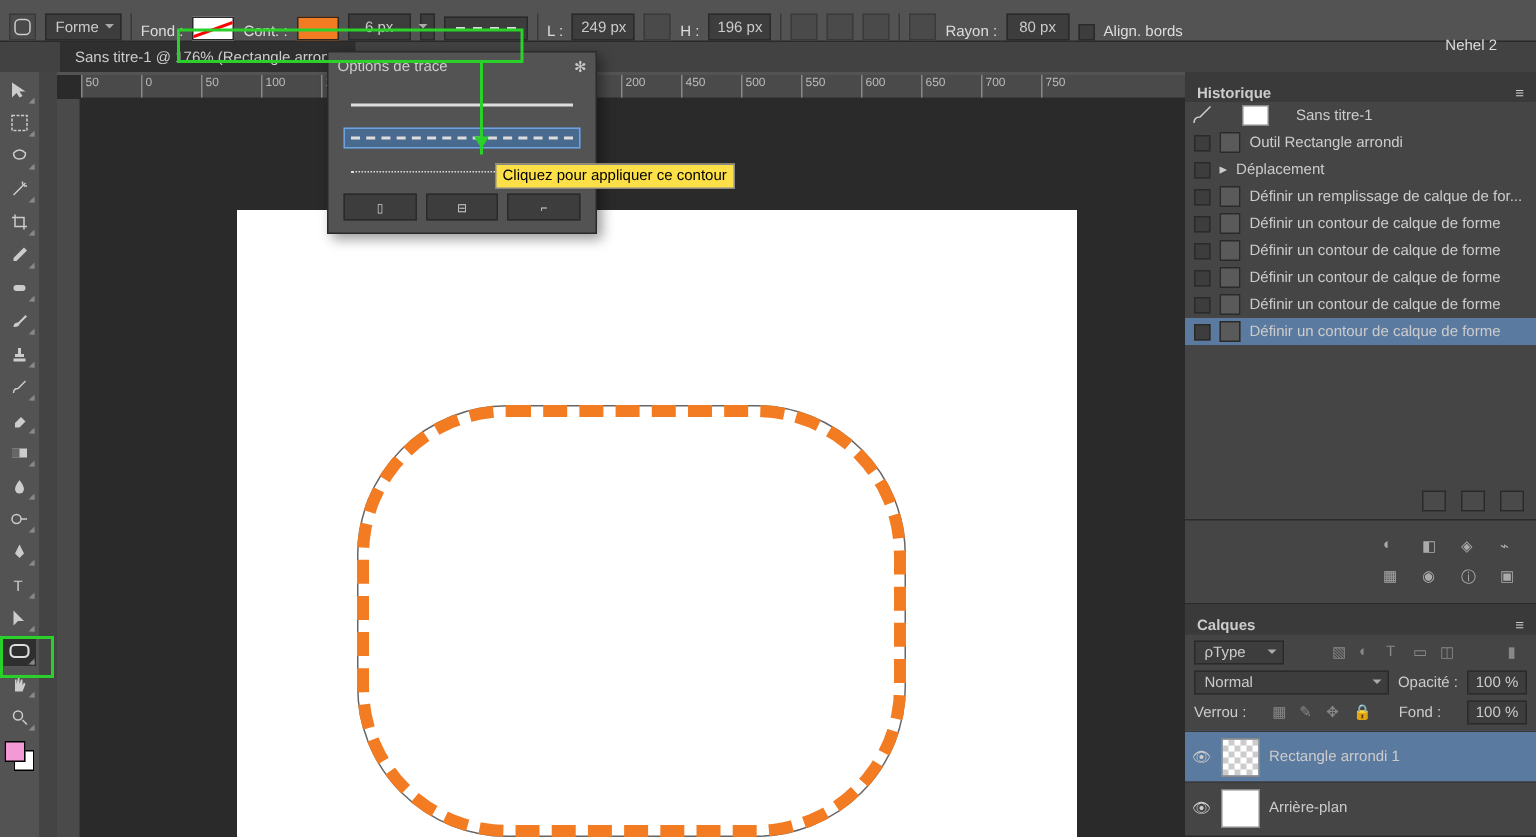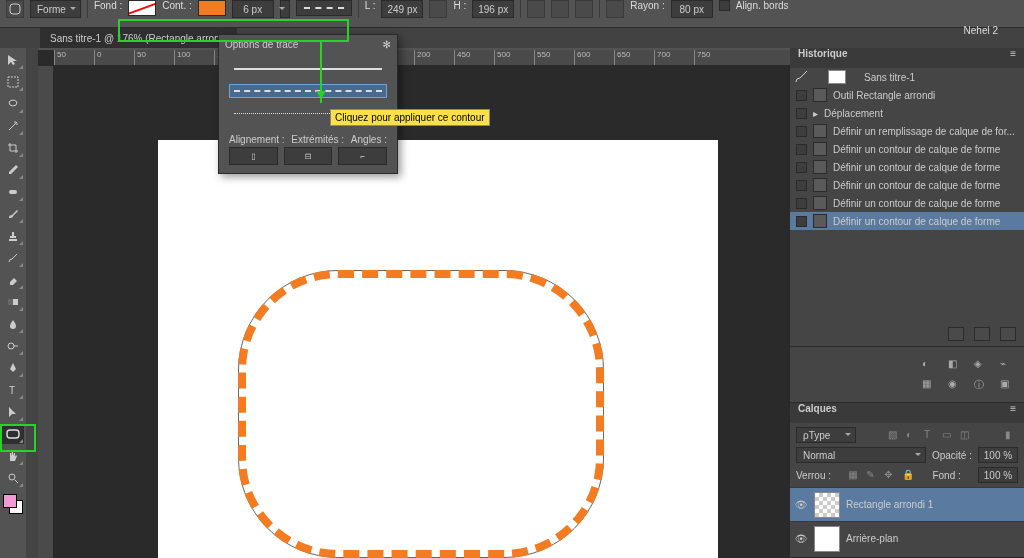--- a/index.html
+++ b/index.html
@@ -1,19 +1,19 @@
 <!DOCTYPE html>
 <html><head>
 <meta charset="utf-8">
 <style>
 *{margin:0;padding:0;box-sizing:border-box;font-family:Tahoma,Arial,sans-serif;font-size:10px;color:#ccc;user-select:none}
 body{background:#535353;width:1024px;height:558px;overflow:hidden;position:relative}
 
 
-.optbar{height:28px;background:#535353;border-bottom:1px solid #2a2a2a;display:flex;align-items:flex-start;padding-left:6px;gap:6px;position:relative}
+.optbar{height:28px;background:#535353;border-bottom:1px solid #2a2a2a;display:flex;align-items:flex-end;padding-left:6px;gap:6px;position:relative}
 .optbar .tool-ico{width:18px;height:18px;border:1px solid #3a3a3a;background:#4a4a4a;display:flex;align-items:center;justify-content:center}
 .optbar .combo{background:#3d3d3d;border:1px solid #2a2a2a;height:18px;padding:0 14px 0 6px;display:flex;align-items:center;position:relative}
 .optbar .combo::after{content:"";position:absolute;right:4px;top:6px;border:3px solid transparent;border-top-color:#aaa}
 .optbar .lbl{color:#ddd}
 .optbar .swatch{width:28px;height:16px;border:1px solid #2a2a2a;display:inline-block}
 .optbar .sw-none{background:#fff;position:relative;overflow:hidden}
 .optbar .sw-none::after{content:"";position:absolute;left:-2px;top:6px;width:34px;height:2px;background:red;transform:rotate(-20deg)}
 .optbar .sw-orange{background:#f37b21}
 .optbar .val{background:#3d3d3d;border:1px solid #2a2a2a;height:18px;padding:0 4px;display:flex;align-items:center;min-width:42px;justify-content:center}
 .optbar .dash-pick{width:56px;height:16px;border:1px solid #2a2a2a;display:flex;align-items:center;justify-content:center;background:#3d3d3d}
@@ -64,21 +64,21 @@
 .popup .l-dot{width:100%;border-top:1px dotted #ddd}
 .popup .sect{display:flex;justify-content:space-between;padding:6px 10px 2px;font-size:9px}
 .popup .ctrls{display:flex;justify-content:space-between;padding:0 10px 8px;gap:6px}
 .popup .ctrls .c{flex:1;height:18px;background:#3d3d3d;border:1px solid #2a2a2a;display:flex;align-items:center;justify-content:center;font-size:8px}
 .popup .more{margin:4px 10px 10px;height:20px;background:#3d3d3d;border:1px solid #2a2a2a;display:flex;align-items:center;justify-content:center}
 .tooltip{position:absolute;left:330px;top:109px;background:#fde047;border:1px solid #888;color:#000;font-size:10px;padding:2px 4px;z-index:60}
 
 
 .panels{position:absolute;right:0;top:48px;width:234px;bottom:0;background:#454545;display:flex;flex-direction:column}
 .panel{border-bottom:1px solid #2a2a2a;display:flex;flex-direction:column}
-.panel .p-tab{background:#3a3a3a;height:20px;display:flex;align-items:flex-start;padding:0 8px;font-size:10px;font-weight:bold;justify-content:space-between}
+.panel .p-tab{background:#3a3a3a;height:20px;display:flex;align-items:flex-end;padding:0 8px;font-size:10px;font-weight:bold;justify-content:space-between}
 .hist-body{height:254px;overflow:hidden}
 .hist-row{height:18px;display:flex;align-items:center;padding-left:4px;gap:18px}
 .hist-row .thumb{width:18px;height:14px;background:#fff;border:1px solid #888}
 .hist-step{height:18px;display:flex;align-items:center;padding-left:6px;gap:6px;font-size:10px}
 .hist-step .chk{width:11px;height:11px;border:1px solid #2a2a2a;background:#3d3d3d}
 .hist-step .ico{width:14px;height:14px;background:#5a5a5a;border:1px solid #2a2a2a}
 .hist-step.sel{background:#5b7aa0}
 .hist-foot{height:24px;display:flex;justify-content:flex-end;align-items:center;gap:10px;padding-right:8px}
 .hist-foot .fico{width:16px;height:14px;background:#4a4a4a;border:1px solid #2a2a2a}
 
@@ -328,25 +328,20 @@
     <div class="lopt">
         <div class="l-solid"></div>
       </div>
     <div class="lopt sel">
         <div class="l-dash"></div>
       </div>
     <div class="lopt">
         <div class="l-dot"></div>
       </div>
   </div>
-  <div class="sect">
-    <span>Alignement :</span>
-    <span>Extrémités :</span>
-    <span>Angles :</span>
-  </div>
   <div class="ctrls">
     <div class="c">▯</div>
     <div class="c">⊟</div>
     <div class="c">⌐</div>
   </div>
 </div>
 <div class="tooltip">Cliquez pour appliquer ce contour</div>
 
 <div class="panels">
   <div class="panel">

